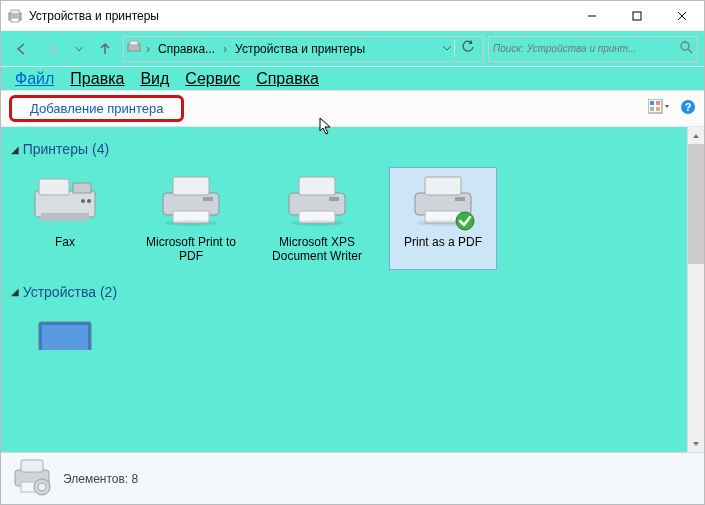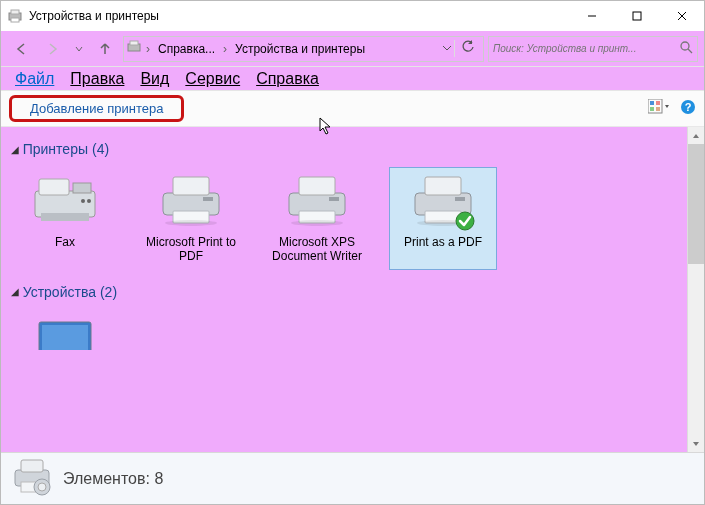--- a/index.html
+++ b/index.html
@@ -1,17 +1,17 @@
 <!DOCTYPE html>
 <html><head>
 <meta charset="utf-8">
 <style>
   * { box-sizing: border-box; margin: 0; padding: 0; font-family: "Segoe UI", Tahoma, sans-serif; }
   body { background: #fff; width: 705px; height: 505px; overflow: hidden; }
-  .window { width: 705px; height: 505px; border: 1px solid #bbb; display: flex; flex-direction: column; background: #f0abfc; }
+  .window { width: 705px; height: 505px; border: 1px solid #bbb; display: flex; flex-direction: column; background: #5eead4; }
 
   
   .titlebar { height: 30px; display: flex; align-items: center; padding: 0 0 0 6px; background:#fff; }
   .titlebar .tb-icon { width:16px; height:16px; margin-right:6px; }
   .titlebar .tb-title { font-size: 12px; color:#000; flex:1; }
   .win-controls { display:flex; height:100%; }
   .win-btn { width:45px; display:flex; align-items:center; justify-content:center; cursor:default; }
   .win-btn svg { stroke:#000; }
 
   
@@ -48,21 +48,21 @@
 
   .group-header { display:flex; align-items:center; font-size:14px; color:#1a4b8c; margin:6px 0 10px 0; gap:4px; font-weight:normal;}
   .group-header .arrow { font-size:10px; color:#333; }
   .items { display:flex; gap:18px; flex-wrap:wrap; margin-bottom:14px;}
   .item { width:108px; display:flex; flex-direction:column; align-items:center; padding:6px 2px; gap:4px;}
   .item.selected { border:1px solid #7aa9de; background:#cde6f7; padding:5px 1px;}
   .item .label { font-size:12px; text-align:center; line-height:1.2; color:#000; }
 
   
   .statusbar { height:52px; border-top:1px solid #d8d8d8; background:#f4f7fb; display:flex; align-items:center; padding:4px 10px; gap:10px; }
-  .status-text { font-size:16px; color:#444;text-align:right; }
+  .status-text { font-size:12px; color:#444;text-align:right; }
 
   
   .dev-icon { width:72px; height:54px; }
 </style>
 </head>
 <body>
 
 <div class="window">
 
   <div class="titlebar">

